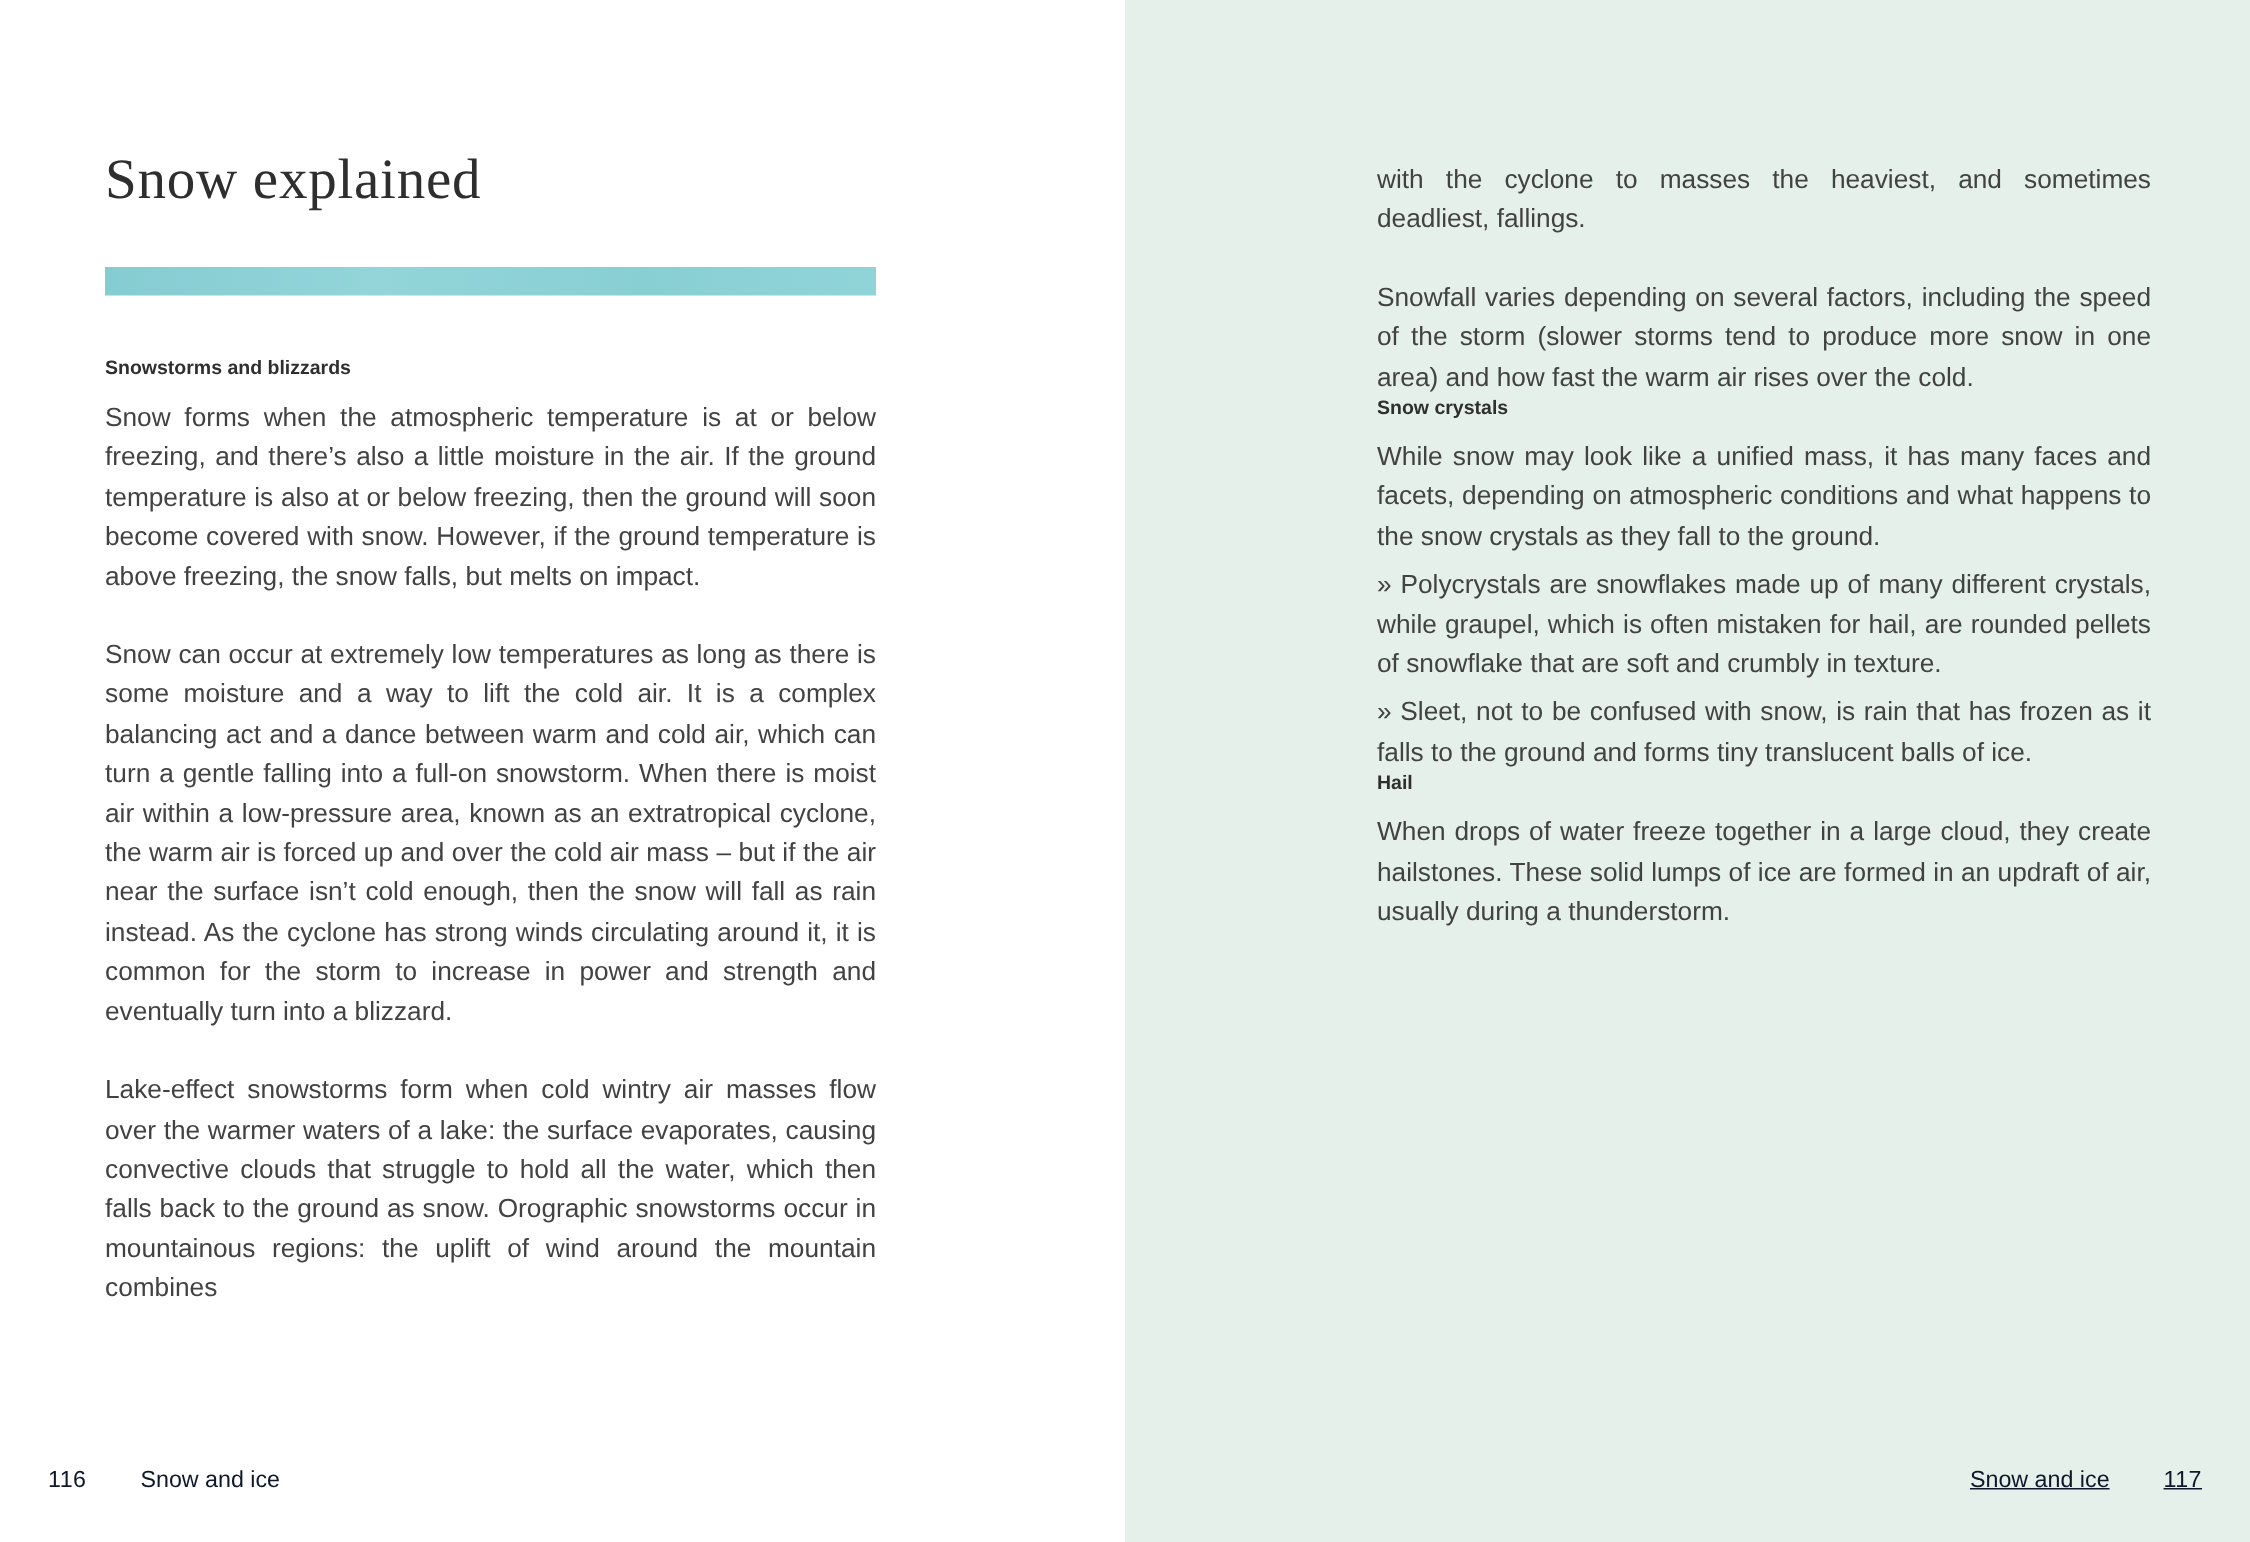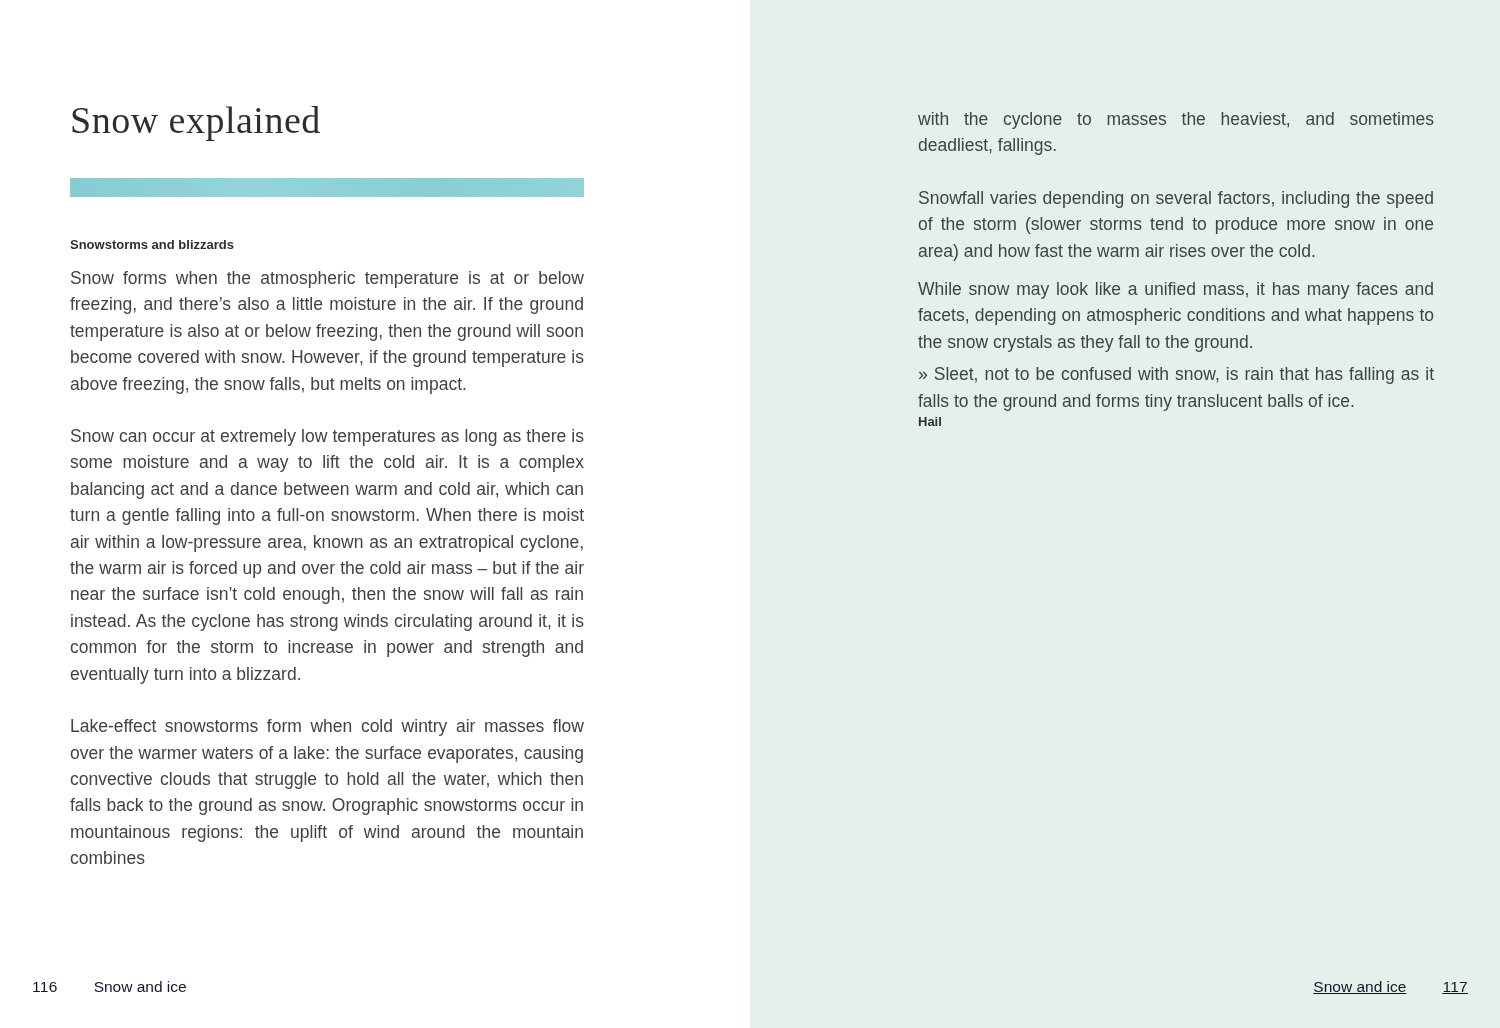--- a/index.html
+++ b/index.html
@@ -109,24 +109,27 @@
     </div>
   </div>
 
   <div class="page page-right">
     <div class="page-inner-right">
 
       <div class="body-text">
         <p>with the cyclone to masses the heaviest, and sometimes deadliest, fallings.</p>
         <p class="para-gap">Snowfall varies depending on several factors, including the speed of the storm (slower storms tend to produce more snow in one area) and how fast the warm air rises over the cold.</p>
 
+        <h2 class="section-heading heading-gap-top">Snow crystals</h2>
         <p class="heading-gap-bottom">While snow may look like a unified mass, it has many faces and facets, depending on atmospheric conditions and what happens to the snow crystals as they fall to the ground.</p>
-        <p class="small-gap">» Sleet, not to be confused with snow, is rain that has falling as it falls to the ground and forms tiny translucent balls of ice.</p>
+        <p class="small-gap">» Polycrystals are snowflakes made up of many different crystals, while graupel, which is often mistaken for hail, are rounded pellets of snowflake that are soft and crumbly in texture.</p>
+        <p class="small-gap">» Sleet, not to be confused with snow, is rain that has frozen as it falls to the ground and forms tiny translucent balls of ice.</p>
 
         <h2 class="section-heading heading-gap-top">Hail</h2>
+        <p class="heading-gap-bottom">When drops of water freeze together in a large cloud, they create hailstones. These solid lumps of ice are formed in an updraft of air, usually during a thunderstorm.</p>
       </div>
 
     </div>
 
     <div class="footer footer-right">
       <span class="label">Snow and ice</span><span class="page-num">117</span>
     </div>
   </div>
 
 </div>

